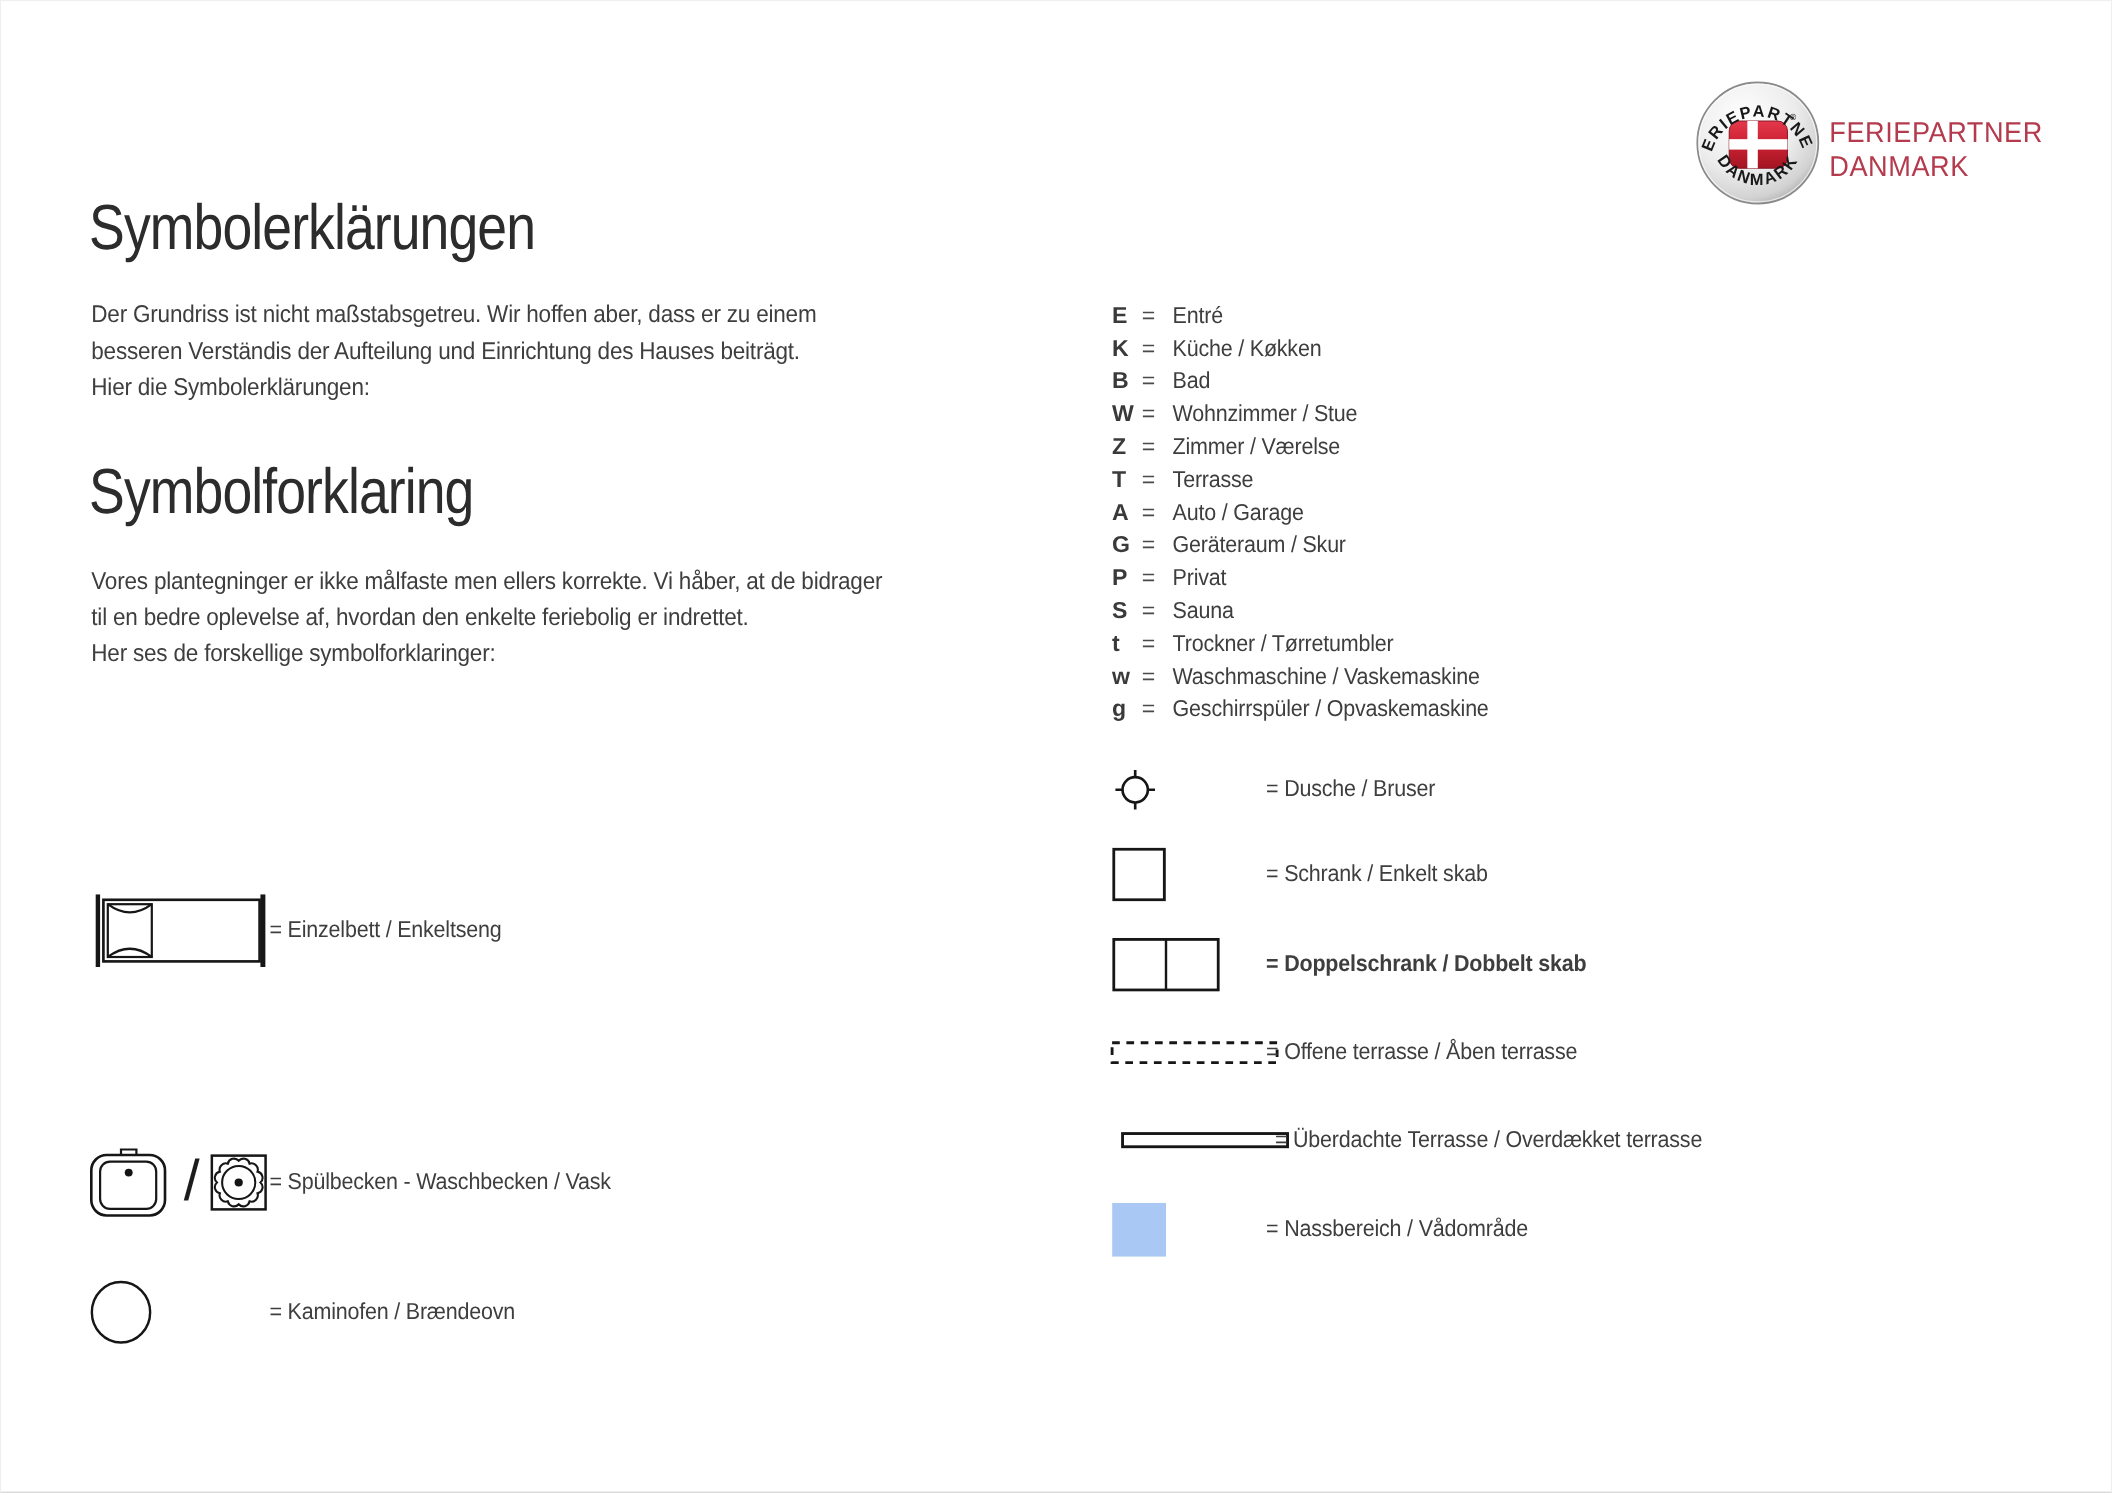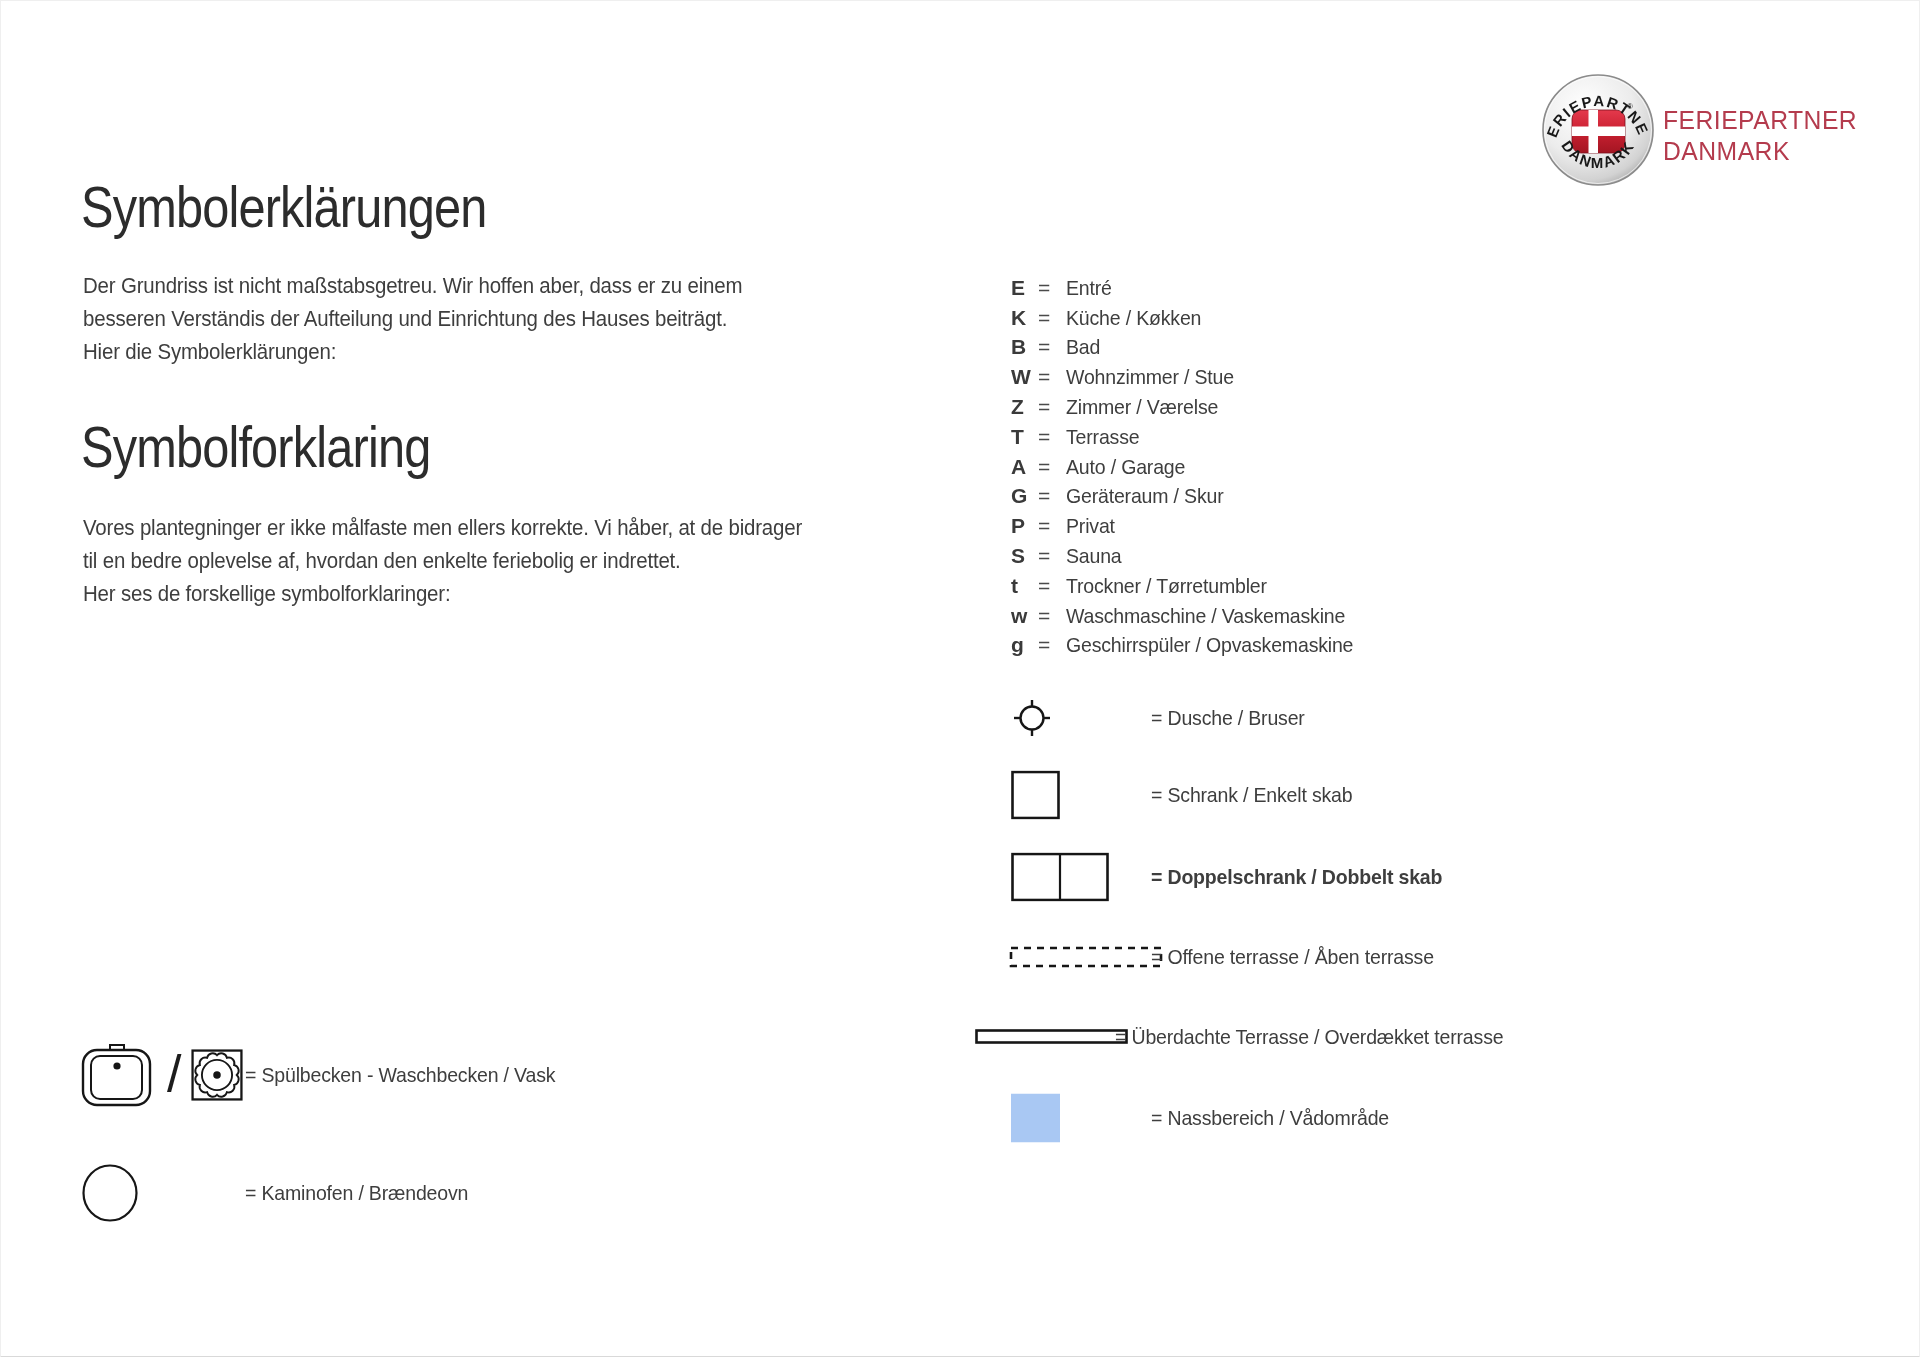--- a/index.html
+++ b/index.html
@@ -154,20 +154,32 @@
         <span class="lv">Waschmaschine / Vaskemaskine</span>
       </div>
     <div class="letr">
         <span class="lk">g</span>
         <span class="eqs">=</span>
         <span class="lv">Geschirrspüler / Opvaskemaskine</span>
       </div>
   </div>
 
 
+  <div class="lrow" style="left:80px;top:812px;width:760px;height:66px;">
+    <span class="ic" style="left:3px;">
+      <svg width="162" height="66" viewBox="0 0 162 66">
+        <line class="ln" x1="5" y1="0" x2="5" y2="66" stroke-width="4"></line>
+        <rect class="ln" x="10" y="5" width="142" height="56" stroke-width="2.4"></rect>
+        <line class="ln" x1="155" y1="0" x2="155" y2="66" stroke-width="4.5"></line>
+        <rect class="ln" x="14" y="9" width="40" height="48" stroke-width="2"></rect>
+        <path class="ln" d="M14,9 Q34,24 54,9 M14,57 Q34,42 54,57" stroke-width="2"></path>
+      </svg>
+    </span>
+    <span class="lbl" style="left:164px;">= Einzelbett / Enkeltseng</span>
+  </div>
 
 
   <div class="lrow" style="left:80px;top:1042px;width:760px;height:64px;">
     <span class="ic" style="left:0px;">
       <svg width="72" height="64" viewBox="0 0 72 64">
         <rect class="ln" x="2" y="7" width="67" height="55" rx="14" stroke-width="2.4"></rect>
         <rect class="ln" x="10" y="13" width="51" height="43" rx="9" stroke-width="2"></rect>
         <path class="ln" d="M29,7 L29,2 L43,2 L43,7" stroke-width="2"></path>
         <circle cx="36" cy="23" r="3.6" fill="#141414"></circle>
       </svg>
@@ -227,21 +239,21 @@
 
   <div class="lrow" style="left:1008px;top:944px;width:700px;height:24px;">
     <span class="ic" style="left:0px;">
       <svg width="156" height="24" viewBox="0 0 156 24">
         <rect class="ln" x="2" y="3" width="150" height="18" stroke-width="2.6" stroke-dasharray="7 6"></rect>
       </svg>
     </span>
     <span class="lbl" style="left:142px;">= Offene terrasse / Åben terrasse</span>
   </div>
 
-  <div class="lrow" style="left:972px;top:1027px;width:700px;height:17px;">
+  <div class="lrow" style="left:1016px;top:1027px;width:700px;height:17px;">
     <span class="ic" style="left:2px;">
       <svg width="156" height="17" viewBox="0 0 156 17">
         <rect class="ln" x="1.5" y="2" width="150" height="12" stroke-width="2.6"></rect>
       </svg>
     </span>
     <span class="lbl" style="left:142px;">= Überdachte Terrasse / Overdækket terrasse</span>
   </div>
 
   <div class="lrow" style="left:1008px;top:1092px;width:700px;height:49px;">
     <span class="ic" style="left:2px;">

